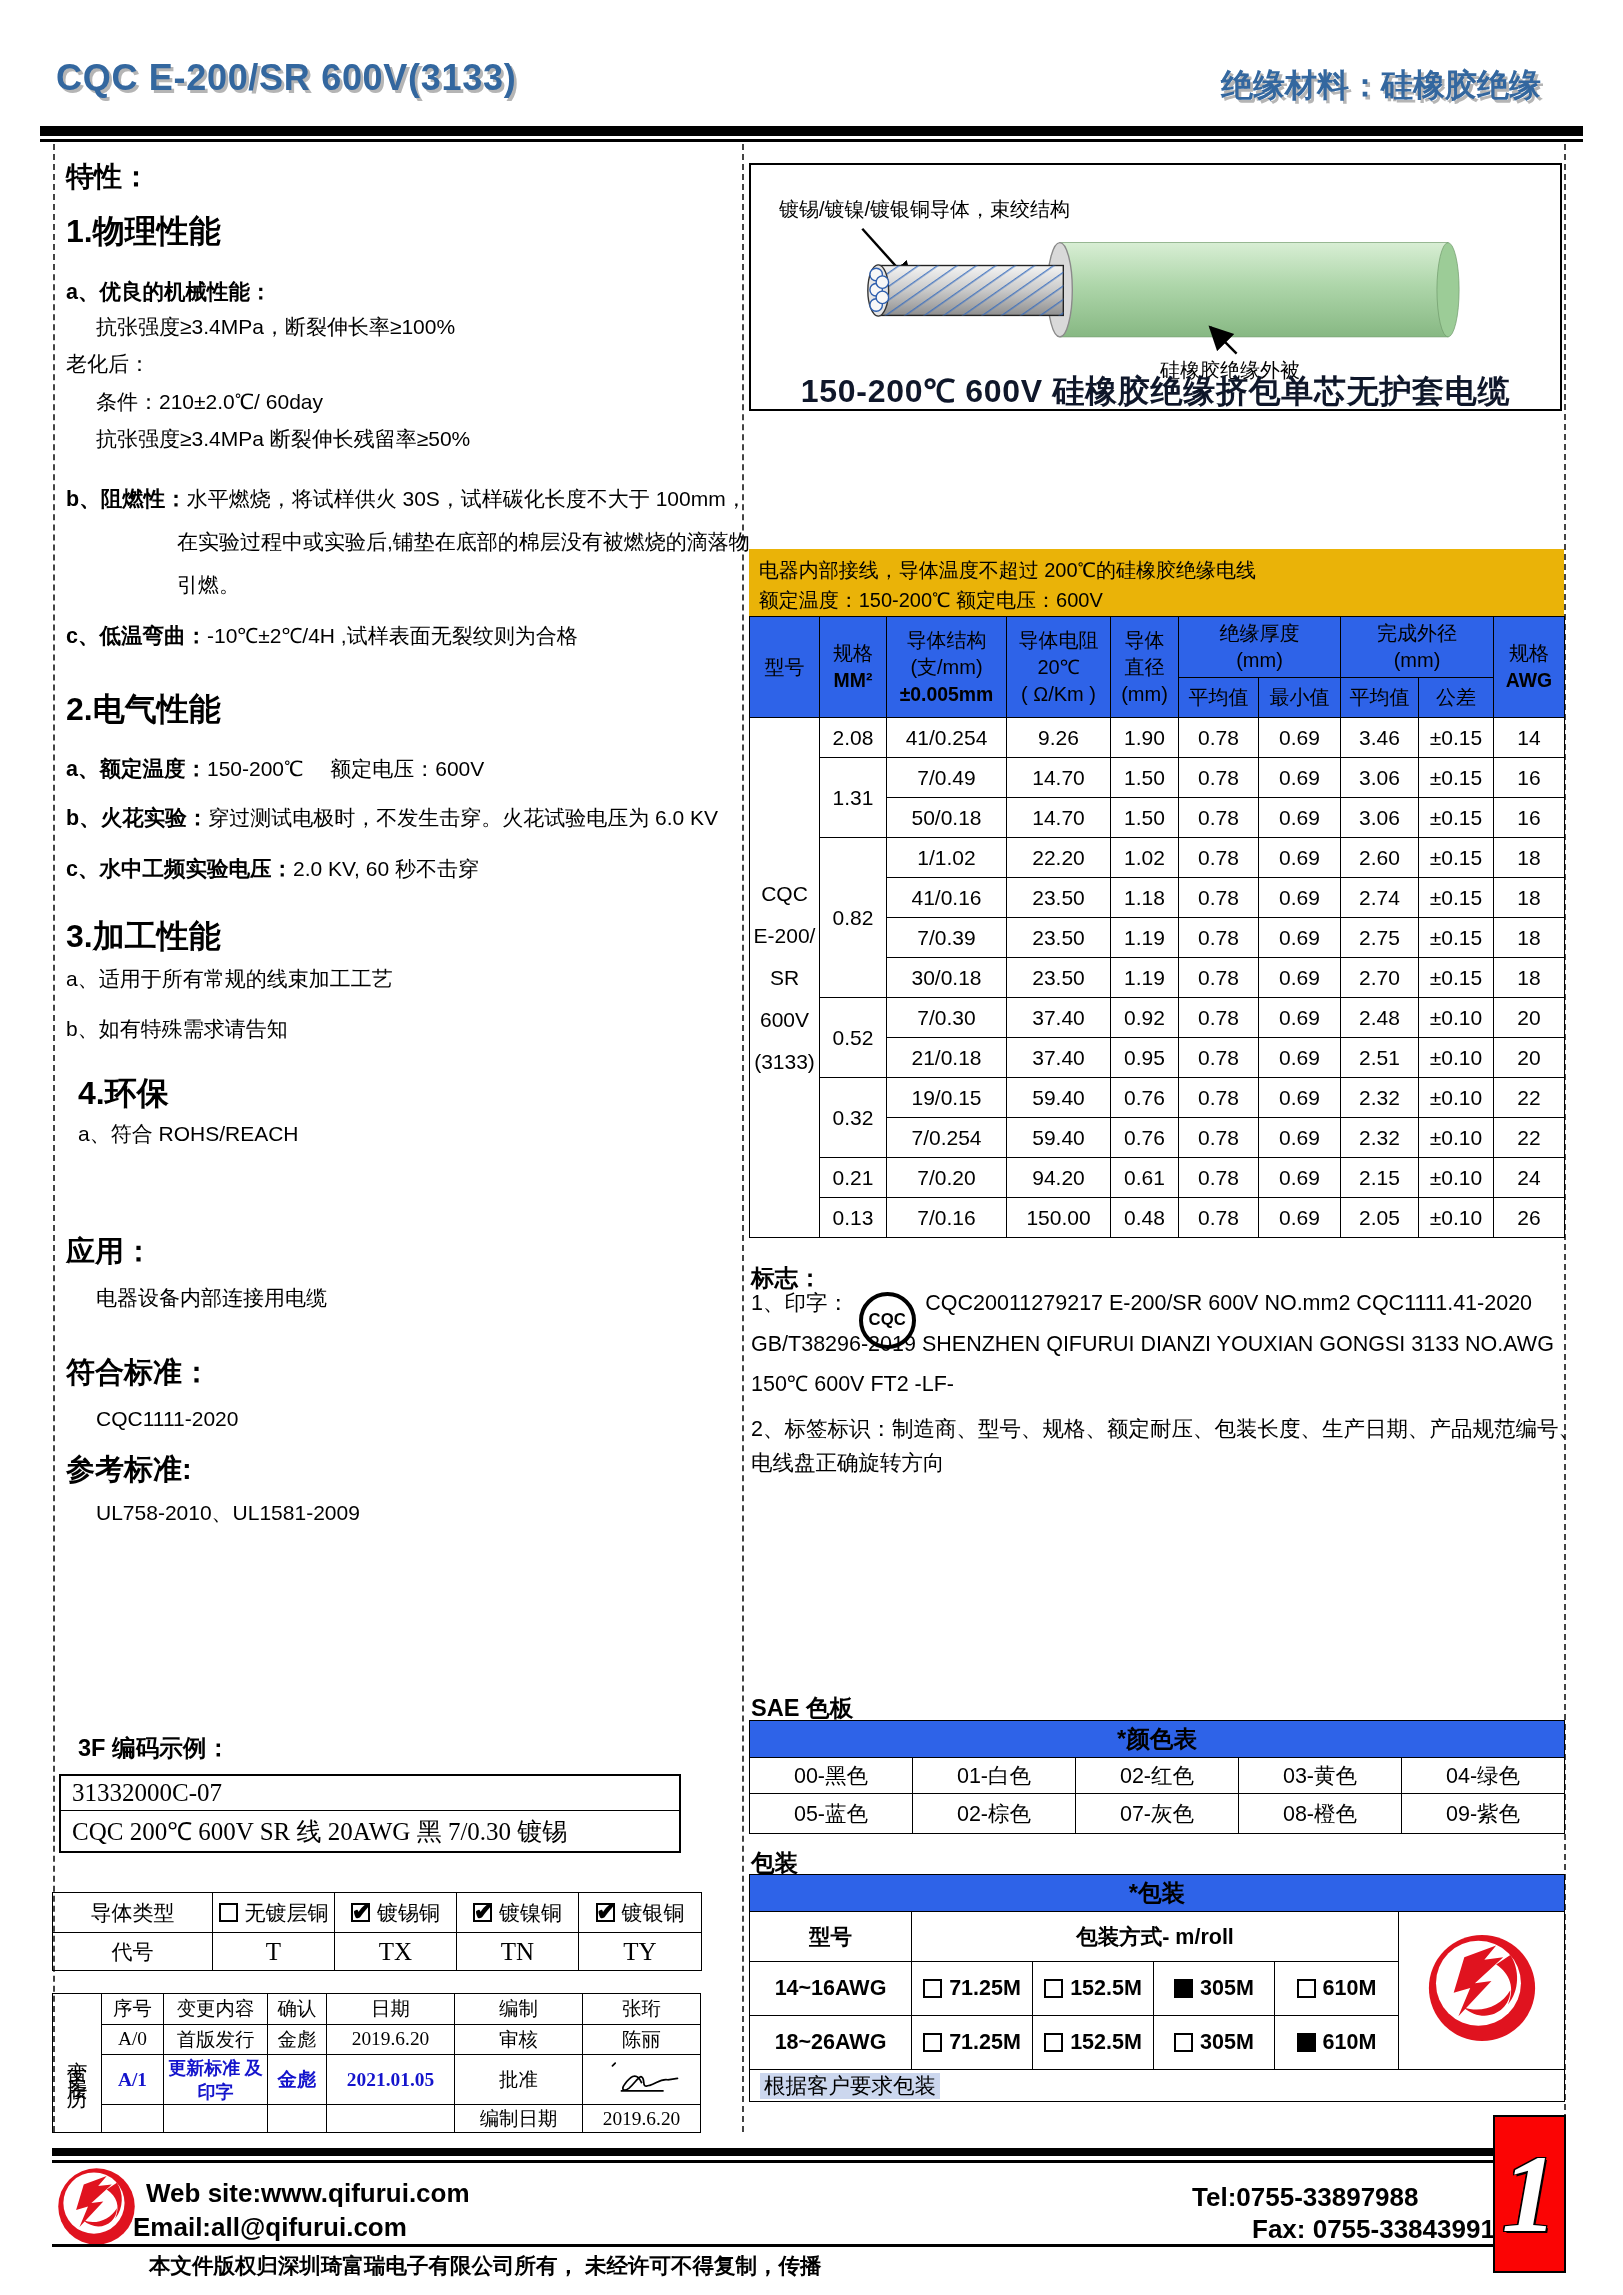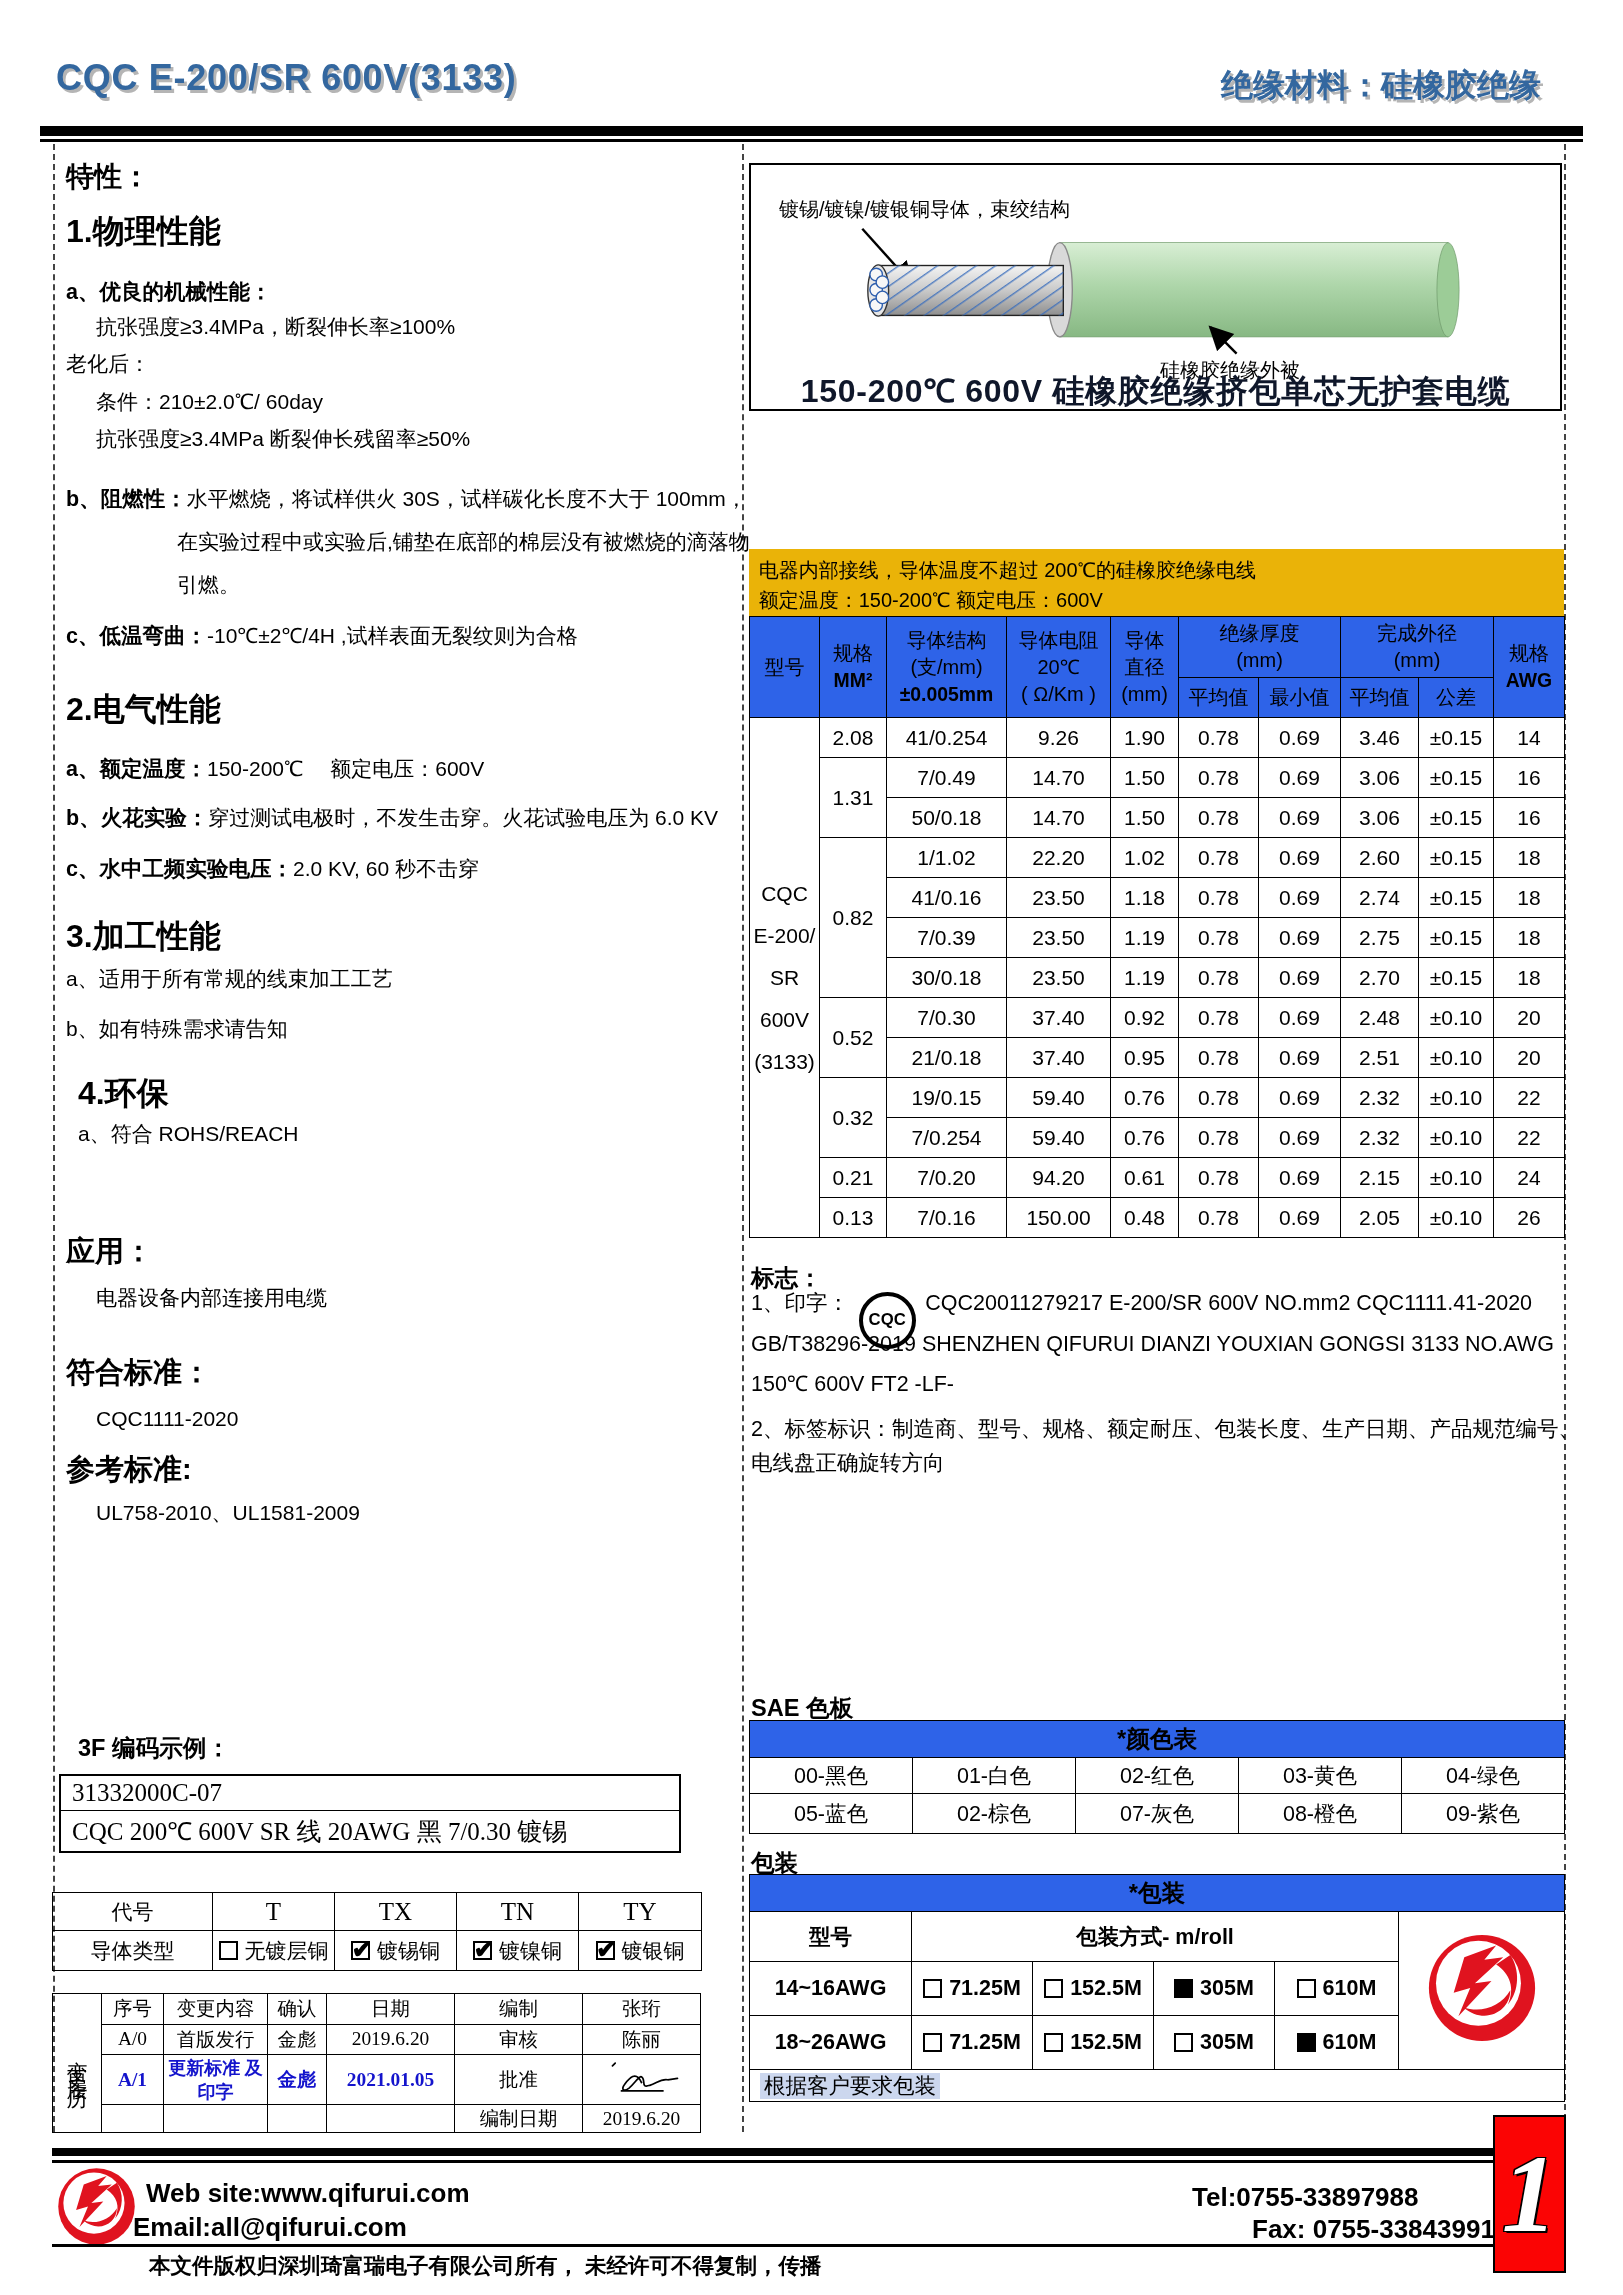--- a/index.html
+++ b/index.html
@@ -114,33 +114,33 @@
 
   <table class="abs cond-tbl" style="left:52px;top:1892px;">
     <colgroup>
         <col style="width:160px">
         <col style="width:122px">
         <col style="width:122px">
         <col style="width:122px">
         <col style="width:123px">
       </colgroup>
     <tbody>
-        <tr style="height:38px;">
+        <tr style="height:40px;">
+      <td>导体类型</td>
+      <td><span class="cb"></span><span>无镀层铜</span></td>
+      <td><span class="cb checked"></span><span>镀锡铜</span></td>
+      <td><span class="cb checked"></span><span>镀镍铜</span></td>
+      <td><span class="cb checked"></span><span>镀银铜</span></td>
+    </tr>
+    <tr style="height:38px;">
       <td>代号</td>
       <td class="lat">T</td>
       <td class="lat">TX</td>
       <td class="lat">TN</td>
       <td class="lat">TY</td>
-    </tr>
-    <tr style="height:40px;">
-      <td>导体类型</td>
-      <td><span class="cb"></span><span>无镀层铜</span></td>
-      <td><span class="cb checked"></span><span>镀锡铜</span></td>
-      <td><span class="cb checked"></span><span>镀镍铜</span></td>
-      <td><span class="cb checked"></span><span>镀银铜</span></td>
     </tr>
   </tbody>
     </table>
 
   <table class="abs rev" style="left:52px;top:1993px;">
     <colgroup>
         <col style="width:49px">
         <col style="width:62px">
         <col style="width:104px">
         <col style="width:59px">

